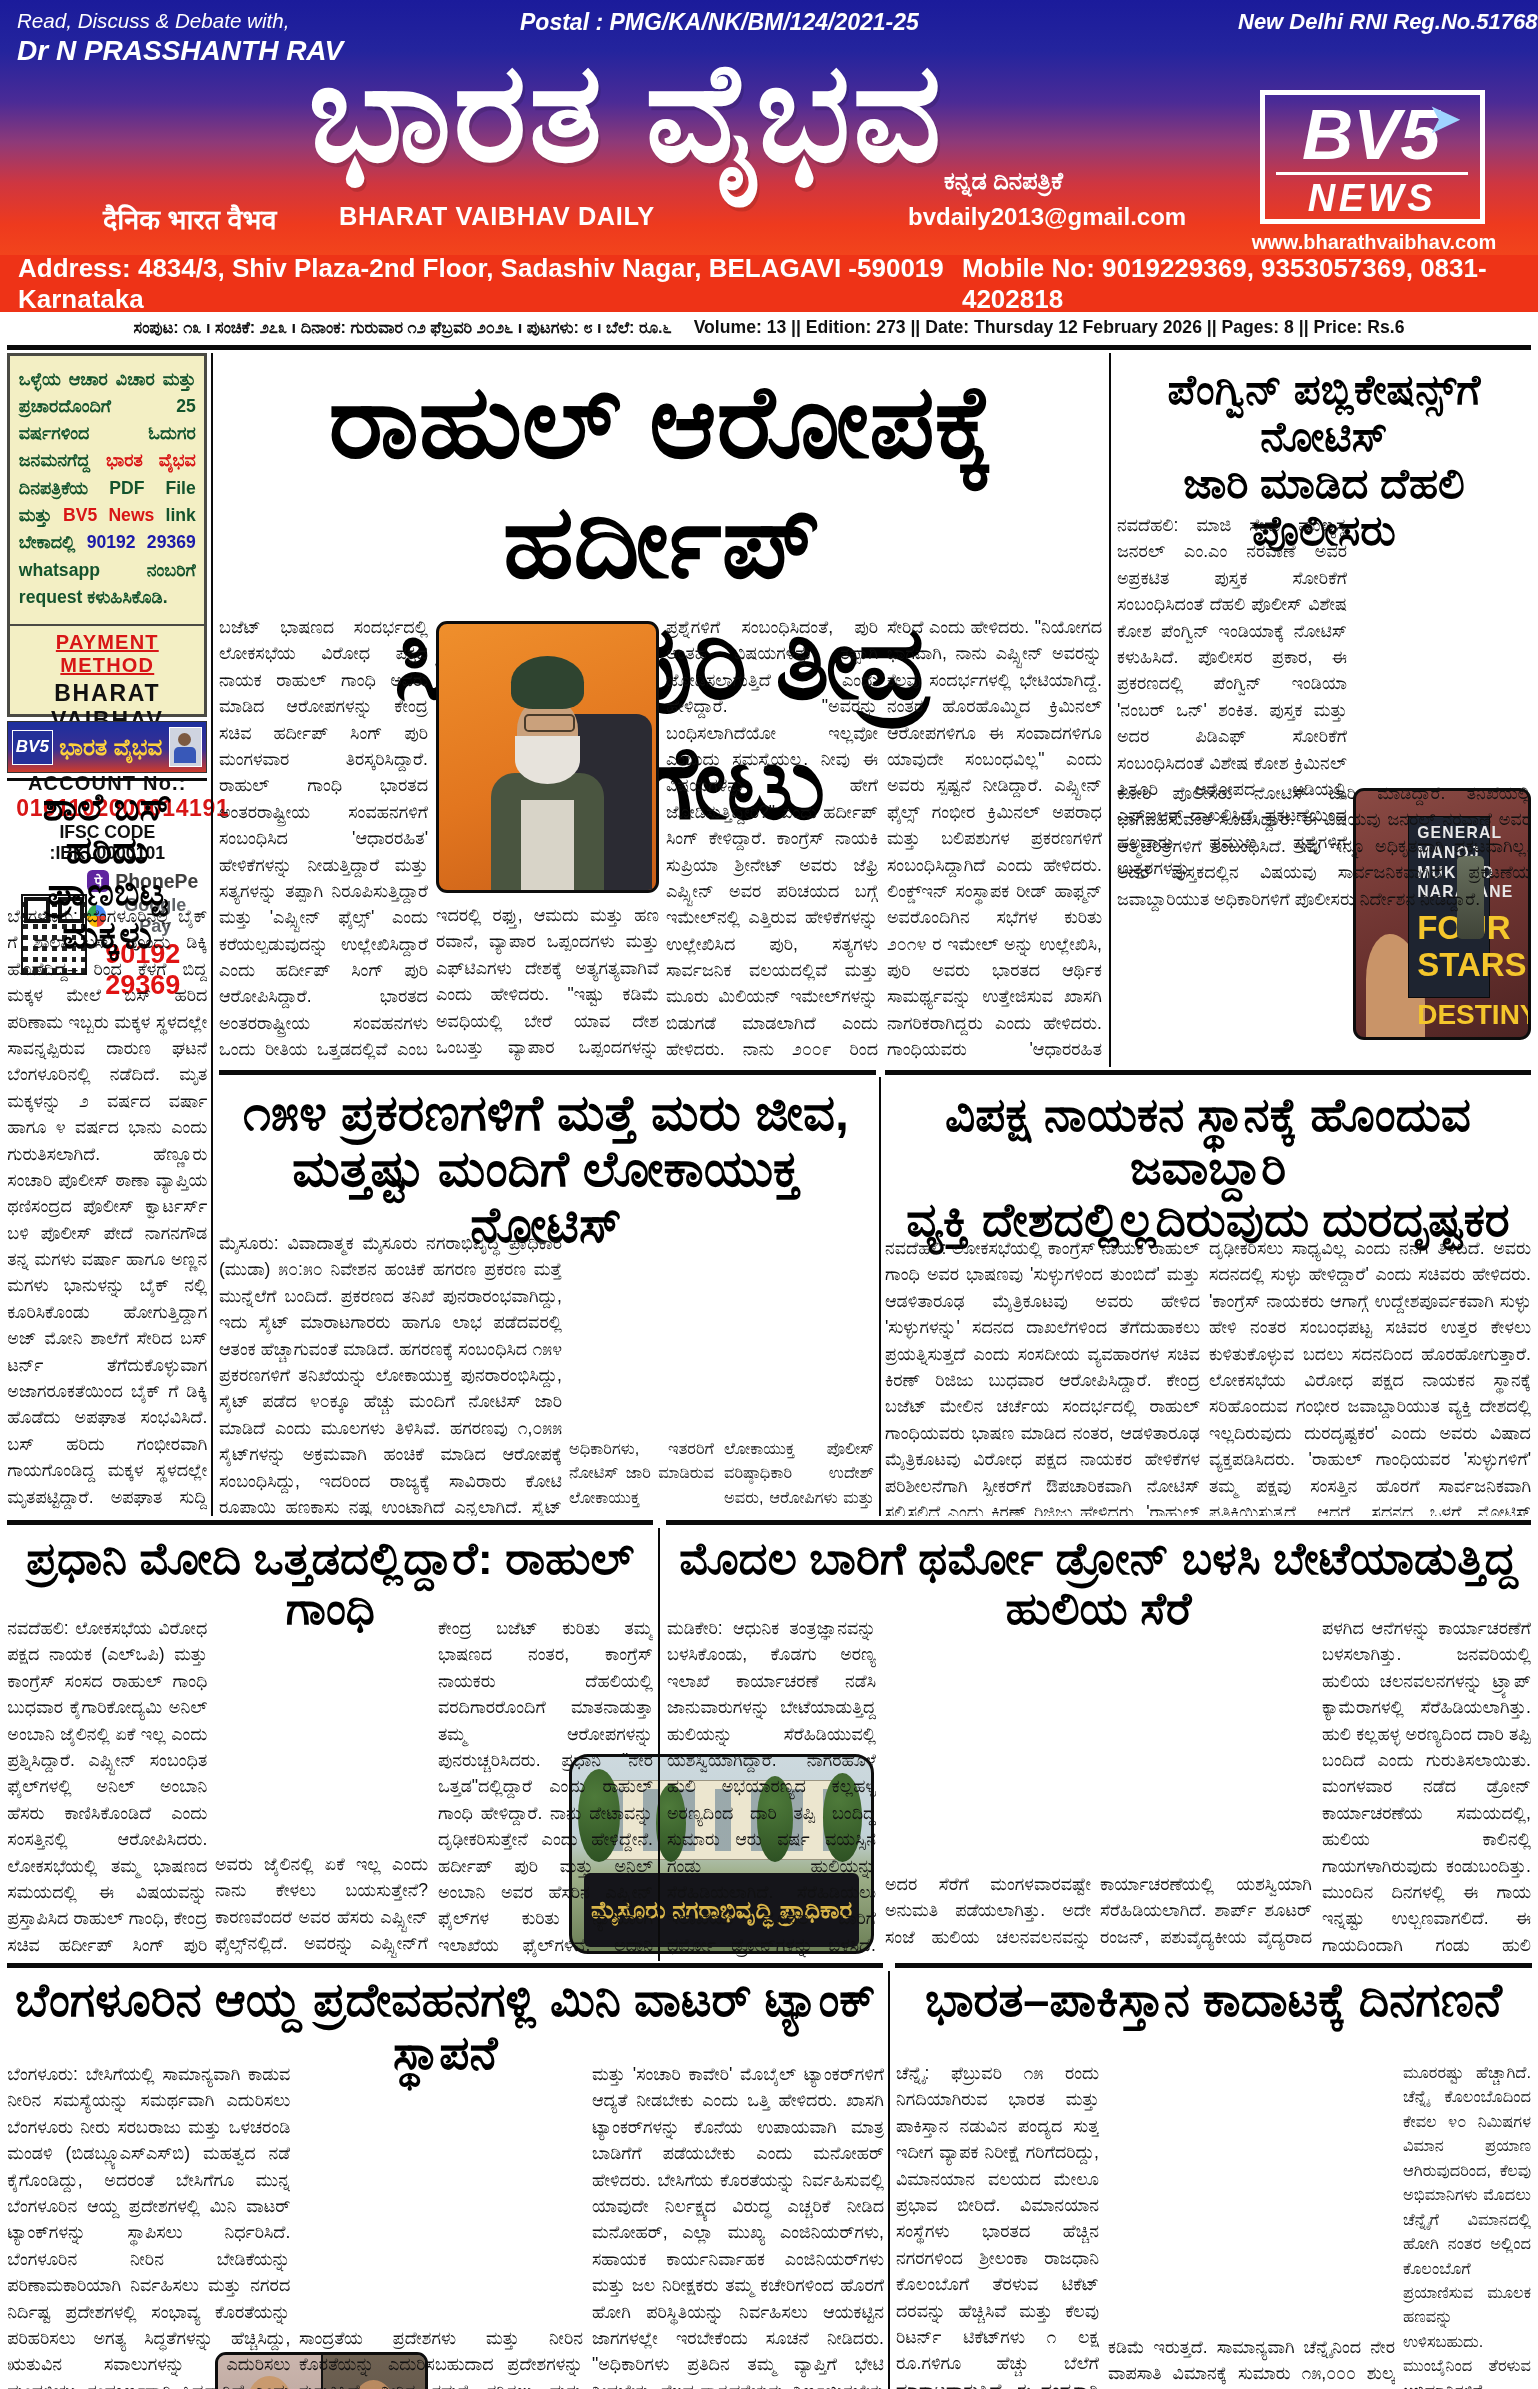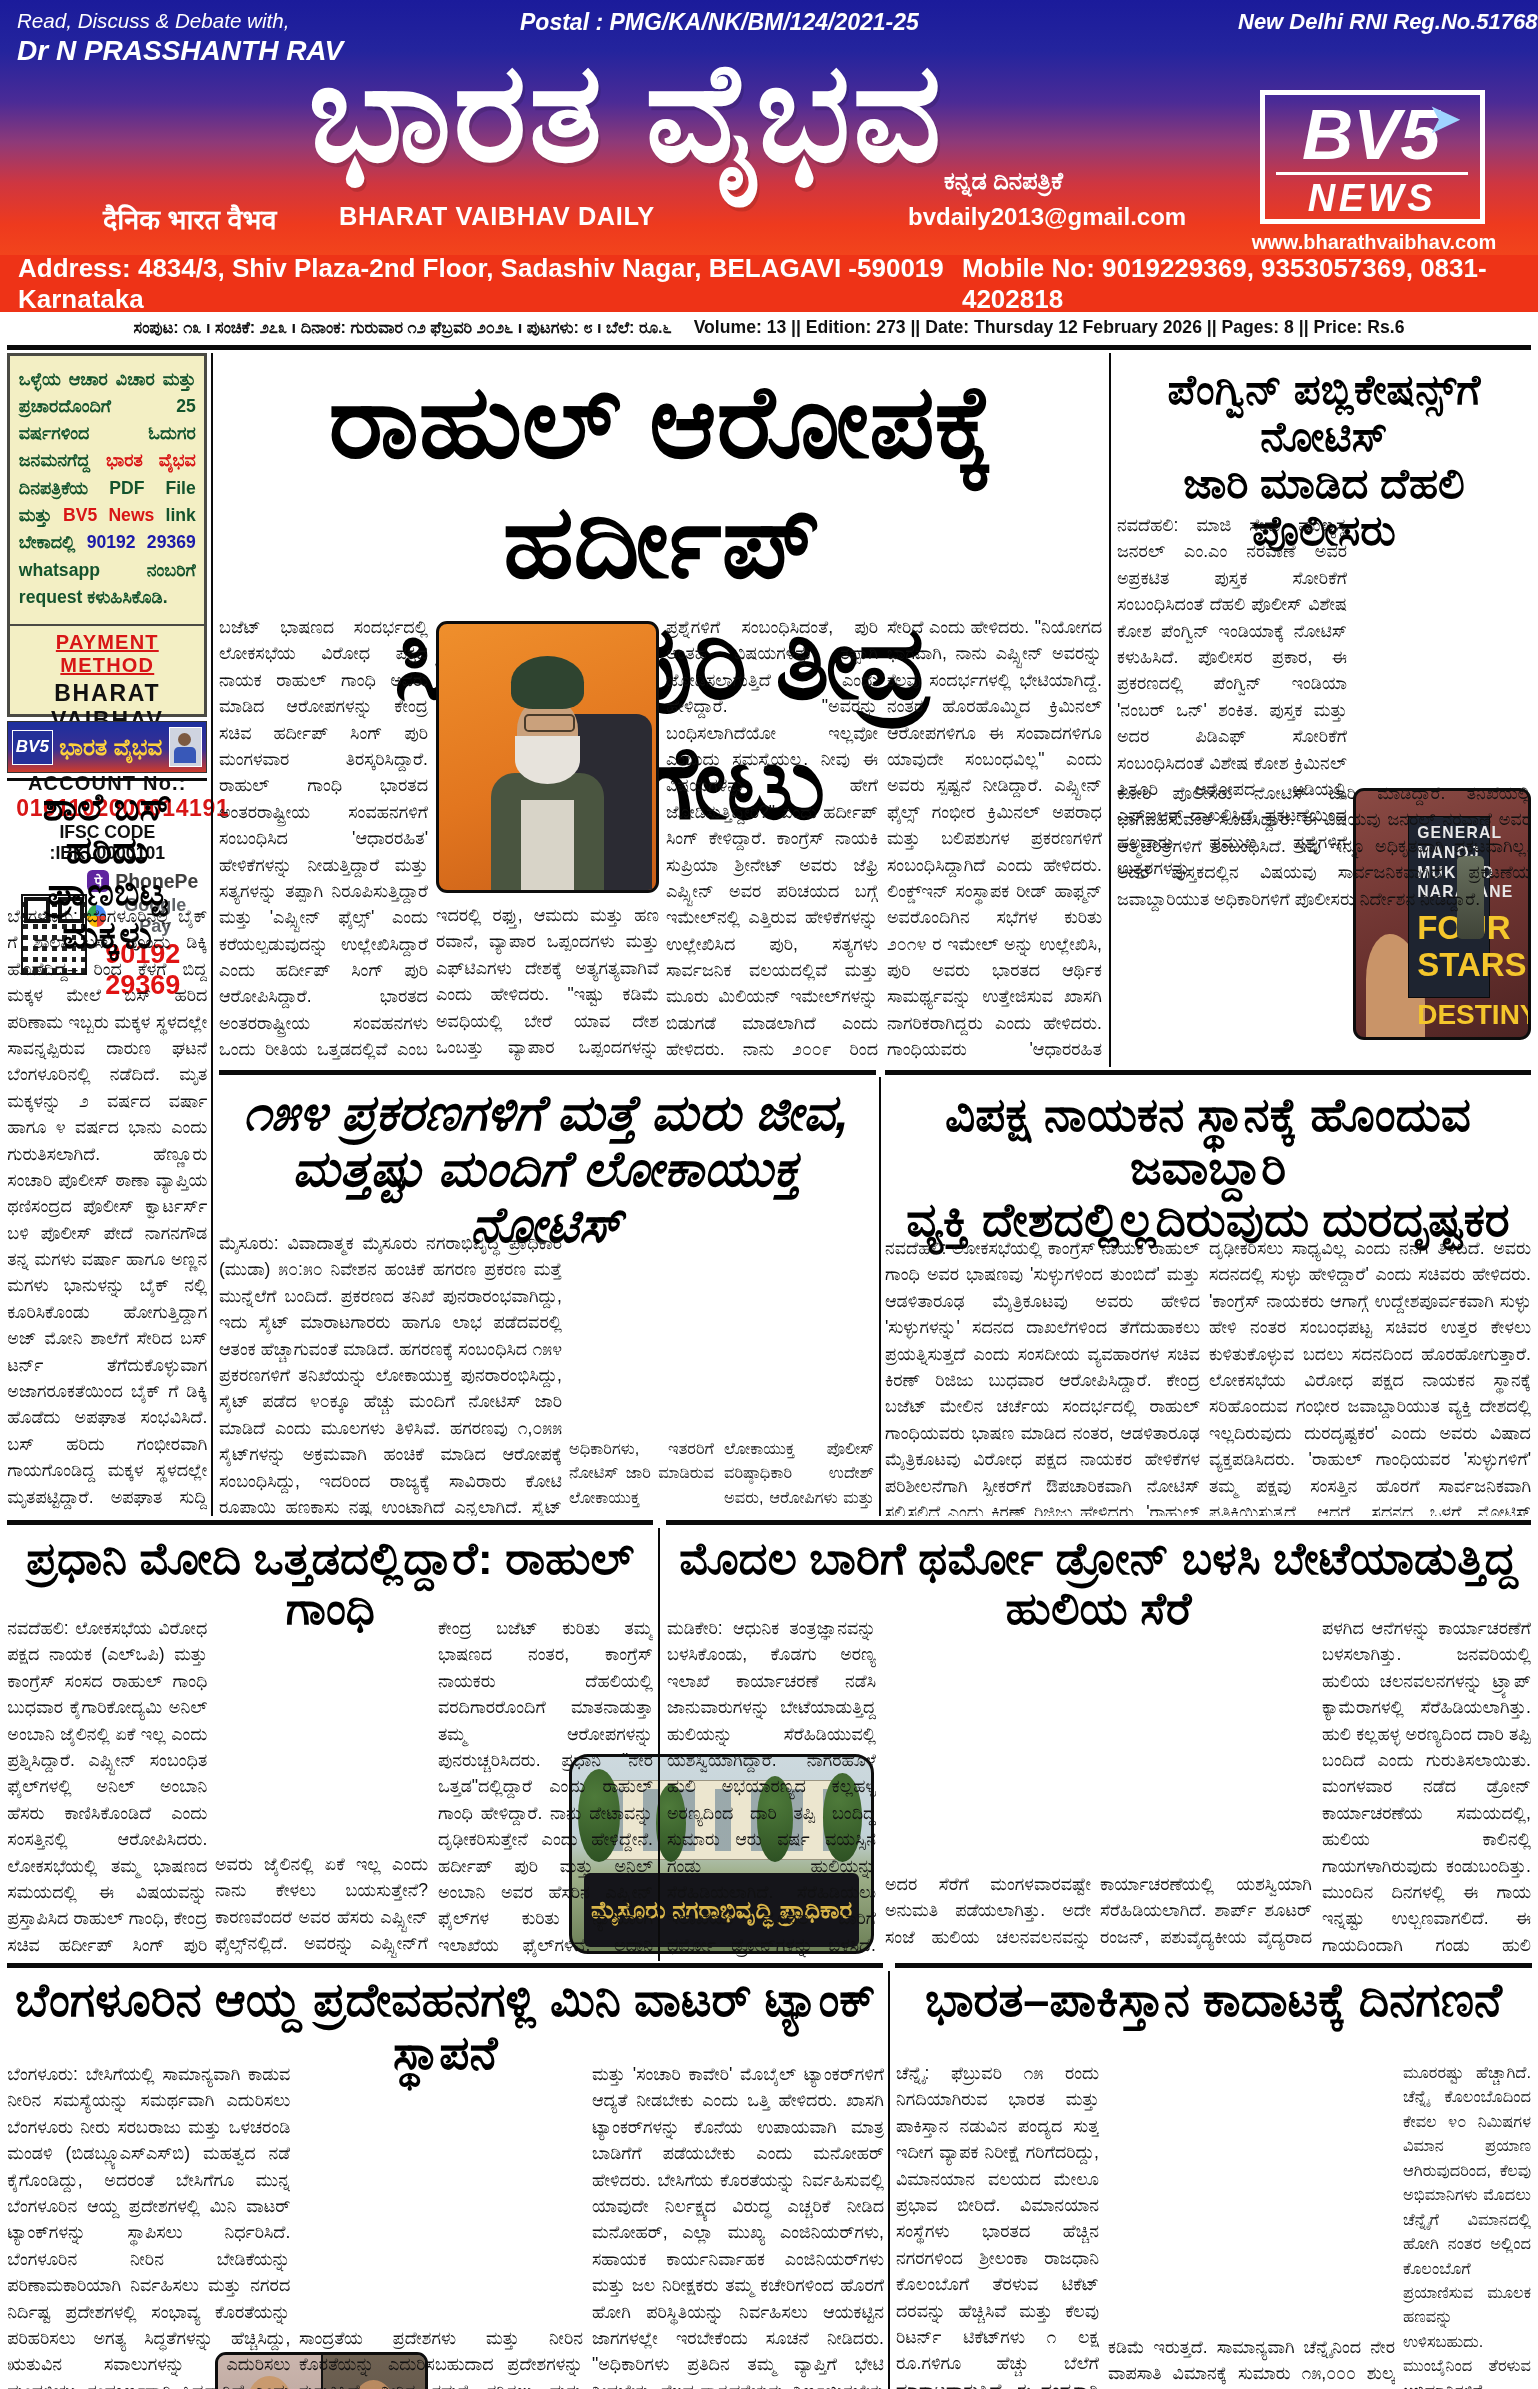--- a/index.html
+++ b/index.html
@@ -212,21 +212,21 @@
       <div class="book-t1">FOUR STARS</div>
       <div class="book-t2">DESTINY</div>
     </div>
   </div>
   <div class="abs bodycol" style="left:1117px;top:780px;width:414px;height:283px;">ಕೋರಿ ಪೊಲೀಸರು ನೋಟಿಸ್ ಜಾರಿ ಮಾಡಿದ್ದಾರೆ. ತನಿಖೆಯಲ್ಲಿ ಭಾಗವಹಿಸುವಂತೆ ಸೂಚಿಸಿದ್ದಾರೆ. ಈ ವಿಷಯವು ಜನರಲ್ ನರವಾಣೆ ಅವರ ಆತ್ಮಚರಿತ್ರೆಗಳಿಗೆ ಸಂಬಂಧಿಸಿದೆ. ಇವು ಇನ್ನೂ ಅಧಿಕೃತವಾಗಿ ಪ್ರಕಟವಾಗಿಲ್ಲ. ಆದರೆ ಪುಸ್ತಕದಲ್ಲಿನ ವಿಷಯವು ಸಾರ್ವಜನಿಕವಾಗಿದೆ. ಪ್ರಕಟಣೆಯ ಜವಾಬ್ದಾರಿಯುತ ಅಧಿಕಾರಿಗಳಿಗೆ ಪೊಲೀಸರು ನಿರ್ದೇಶನ ನೀಡಿದ್ದಾರೆ.</div>
 
   <div class="abs hrule" style="left:219px;top:1070px;width:657px;height:4.8px;"></div>
   <div class="abs hrule" style="left:885px;top:1070px;width:646px;height:4.8px;"></div>
   <div class="abs vrule" style="left:879px;top:1077px;height:439px;"></div>
 
-  <div class="abs headline" style="left:219px;top:1085px;width:654px;font-size:50px;font-style:italic;">
+  <div class="abs headline" style="left:219px;top:1085px;width:654px;font-size:50px;">
     <div>೧೫೪ ಪ್ರಕರಣಗಳಿಗೆ ಮತ್ತೆ ಮರು ಜೀವ,</div>
     <div>ಮತ್ತಷ್ಟು ಮಂದಿಗೆ ಲೋಕಾಯುಕ್ತ ನೋಟಿಸ್</div>
   </div>
   <div class="abs bodycol" style="left:219px;top:1230px;width:343px;height:286px;">ಮೈಸೂರು: ವಿವಾದಾತ್ಮಕ ಮೈಸೂರು ನಗರಾಭಿವೃದ್ಧಿ ಪ್ರಾಧಿಕಾರ (ಮುಡಾ) ೫೦:೫೦ ನಿವೇಶನ ಹಂಚಿಕೆ ಹಗರಣ ಪ್ರಕರಣ ಮತ್ತೆ ಮುನ್ನೆಲೆಗೆ ಬಂದಿದೆ. ಪ್ರಕರಣದ ತನಿಖೆ ಪುನರಾರಂಭವಾಗಿದ್ದು, ಇದು ಸೈಟ್ ಮಾರಾಟಗಾರರು ಹಾಗೂ ಲಾಭ ಪಡೆದವರಲ್ಲಿ ಆತಂಕ ಹೆಚ್ಚಾಗುವಂತೆ ಮಾಡಿದೆ. ಹಗರಣಕ್ಕೆ ಸಂಬಂಧಿಸಿದ ೧೫೪ ಪ್ರಕರಣಗಳಿಗೆ ತನಿಖೆಯನ್ನು ಲೋಕಾಯುಕ್ತ ಪುನರಾರಂಭಿಸಿದ್ದು, ಸೈಟ್ ಪಡೆದ ೪೦ಕ್ಕೂ ಹೆಚ್ಚು ಮಂದಿಗೆ ನೋಟಿಸ್ ಜಾರಿ ಮಾಡಿದೆ ಎಂದು ಮೂಲಗಳು ತಿಳಿಸಿವೆ. ಹಗರಣವು ೧,೦೫೫ ಸೈಟ್‌ಗಳನ್ನು ಅಕ್ರಮವಾಗಿ ಹಂಚಿಕೆ ಮಾಡಿದ ಆರೋಪಕ್ಕೆ ಸಂಬಂಧಿಸಿದ್ದು, ಇದರಿಂದ ರಾಜ್ಯಕ್ಕೆ ಸಾವಿರಾರು ಕೋಟಿ ರೂಪಾಯಿ ಹಣಕಾಸು ನಷ್ಟ ಉಂಟಾಗಿದೆ ಎನ್ನಲಾಗಿದೆ. ಸೈಟ್ ಹಂಚಿಕೆಯಲ್ಲಿ ಕಾನೂನು ಉಲ್ಲಂಘನೆ ಮತ್ತು ಅಧಿಕಾರ ದುರುಪಯೋಗ ನಡೆದಿದೆಯೇ ಎಂಬುದನ್ನು ಲೋಕಾಯುಕ್ತ ಪರಿಶೀಲಿಸುತ್ತಿದೆ. ಇದರಂತೆ ಮುಡಾದ ಮಾಜಿ ಆಯುಕ್ತರಾದ ದಿನೇಶ್, ನಟೇಶ್ ಸೇರಿದಂತೆ ಹಲವು ಸ್ಪಷ್ಟೀಕರಣ ನೀಡುವಂತೆ ಸೂಚಿಸಿದ್ದಾರೆ ಎಂದು ಅವರು ತಿಳಿಸಿದ್ದಾರೆ.</div>
   <div class="abs photo ph-muda" style="left:569px;top:1230px;width:305px;height:200px;">
     <div class="muda-bld">
         <div class="muda-win"></div>
       </div>
     <div class="muda-tree" style="left:2%;top:6%;width:14%;height:48%;"></div>
     <div class="muda-tree" style="left:28%;top:14%;width:10%;height:40%;"></div>

